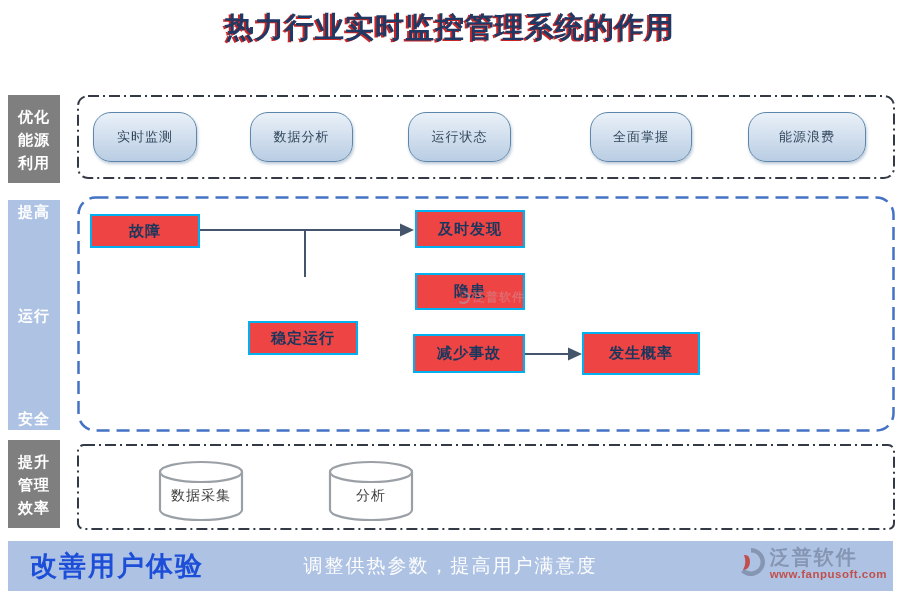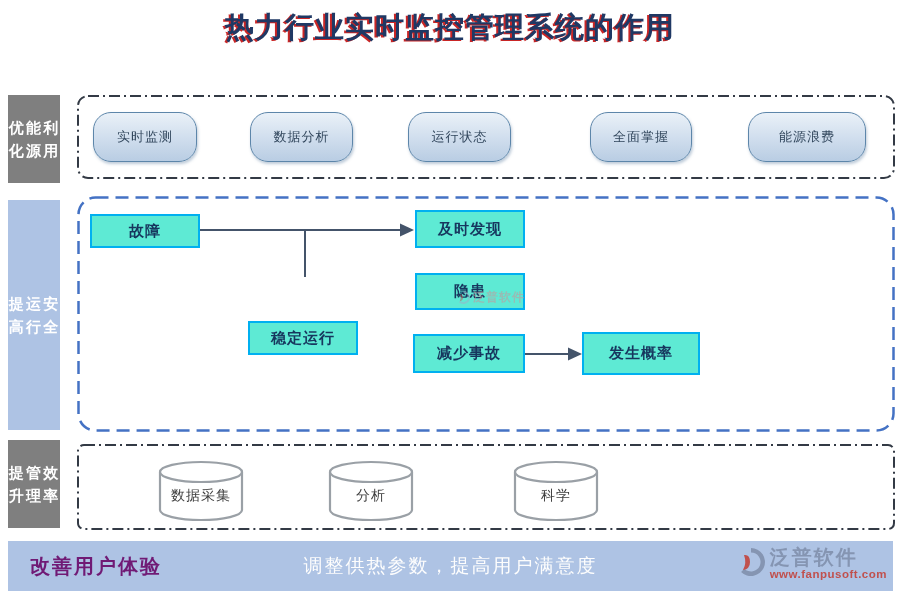--- a/index.html
+++ b/index.html
@@ -3,47 +3,47 @@
 <meta charset="utf-8">
 <style>
   html,body{margin:0;padding:0;background:#fff;}
   *{box-sizing:border-box;font-family:"Liberation Sans","DejaVu Sans",sans-serif;}
   .canvas{position:relative;width:900px;height:600px;background:#fff;overflow:hidden;}
 
   .title{position:absolute;left:0;right:0;top:8px;text-align:center;
          font-size:29px;font-weight:bold;color:#1f3864;letter-spacing:1px;
          text-shadow:-2px 1px 0 rgba(192,0,0,0.85);}
 
-  .side-label{position:absolute;display:flex;justify-content:center;
+  .side-label{position:absolute;display:flex;flex-direction:column;justify-content:center;
               align-items:center;color:#fff;font-weight:bold;font-size:15px;line-height:23px;
               letter-spacing:1px;text-align:center;}
   .side-gray{background:#7f7f7f;}
   .side-blue{background:#aec3e4;}
   .lbl-energy{left:8px;top:95px;width:52px;height:88px;}
   .lbl-safety{left:8px;top:200px;width:52px;height:230px;justify-content:space-between;}
   .lbl-mgmt{left:8px;top:440px;width:52px;height:88px;}
 
   .frame{position:absolute;pointer-events:none;}
 
   .btn{position:absolute;top:112px;height:50px;display:flex;align-items:center;justify-content:center;
        border:1.5px solid #5d86aa;border-radius:18px;
        background:linear-gradient(180deg,#eaf1f8 0%,#cfdded 55%,#b9cde3 100%);
        box-shadow:1px 2px 3px rgba(110,140,170,0.45);
        font-size:13px;color:#31465c;letter-spacing:1px;}
 
-  .node{position:absolute;display:flex;align-items:center;justify-content:center;background:#5eead4;
+  .node{position:absolute;display:flex;align-items:center;justify-content:center;background:#ef4444;
         border:2.5px solid #00b0f0;font-size:15px;font-weight:bold;color:#17375e;letter-spacing:1px;}
 
   .cyl{position:absolute;top:460px;width:88px;height:64px;}
   .cyl-label{position:absolute;left:0;right:0;top:27px;text-align:center;
              font-size:14px;color:#3d3d3d;letter-spacing:1px;}
 
   .bar{position:absolute;left:8px;top:541px;width:885px;height:50px;background:#aec3e4;}
   .bar-left{position:absolute;left:22px;top:50%;transform:translateY(-50%);
-            font-size:20px;font-weight:bold;color:#701a75;letter-spacing:2px;}
+            font-size:27px;font-weight:bold;color:#1d4ed8;letter-spacing:2px;}
   .bar-center{position:absolute;left:0;right:0;top:50%;transform:translateY(-50%);
               text-align:center;font-size:19px;color:#fdfdfd;letter-spacing:2px;}
 
   .logo{position:absolute;right:6px;top:5px;display:flex;align-items:flex-start;gap:3px;}
   .logo-col{display:flex;flex-direction:column;}
   .logo-name{font-size:20px;font-weight:bold;color:#8595b2;letter-spacing:2px;line-height:22px;}
   .logo-url{font-size:11.5px;font-weight:bold;color:#c0504d;line-height:12px;letter-spacing:0.5px;}
 
   .watermark{position:absolute;left:456px;top:289px;display:flex;align-items:center;gap:2px;opacity:0.5;}
   .wm-text{font-size:12px;font-weight:bold;color:#d08f96;letter-spacing:1px;}
@@ -115,27 +115,20 @@
     </svg>
     <div class="cyl-label">数据采集</div>
   </div>
   <div class="cyl" style="left:327px;">
     <svg width="88" height="64">
       <path d="M3 12 V50 a41 10 0 0 0 82 0 V12" fill="#ffffff" stroke="#9aa0a6" stroke-width="2.2"></path>
       <ellipse cx="44" cy="12" rx="41" ry="10" fill="#ffffff" stroke="#9aa0a6" stroke-width="2.2"></ellipse>
     </svg>
     <div class="cyl-label">分析</div>
   </div>
-  <div class="cyl" style="left:512px;">
-    <svg width="88" height="64">
-      <path d="M3 12 V50 a41 10 0 0 0 82 0 V12" fill="#ffffff" stroke="#9aa0a6" stroke-width="2.2"></path>
-      <ellipse cx="44" cy="12" rx="41" ry="10" fill="#ffffff" stroke="#9aa0a6" stroke-width="2.2"></ellipse>
-    </svg>
-    <div class="cyl-label">科学</div>
-  </div>
 
   <div class="bar">
     <div class="bar-left">改善用户体验</div>
     <div class="bar-center">调整供热参数，提高用户满意度</div>
     <div class="logo">
       <svg width="32" height="32" viewBox="0 0 32 32">
         <path d="M16 2 a14 14 0 1 1 -9.9 23.9 l3.2 -3.2 a9.5 9.5 0 1 0 6.7 -16.2 z" fill="#8595b2"></path>
         <path d="M9 9 q6 -1 6 7 q0 7 -7 8 q4 -7 1 -15 z" fill="#c0504d"></path>
       </svg>
       <div class="logo-col">

